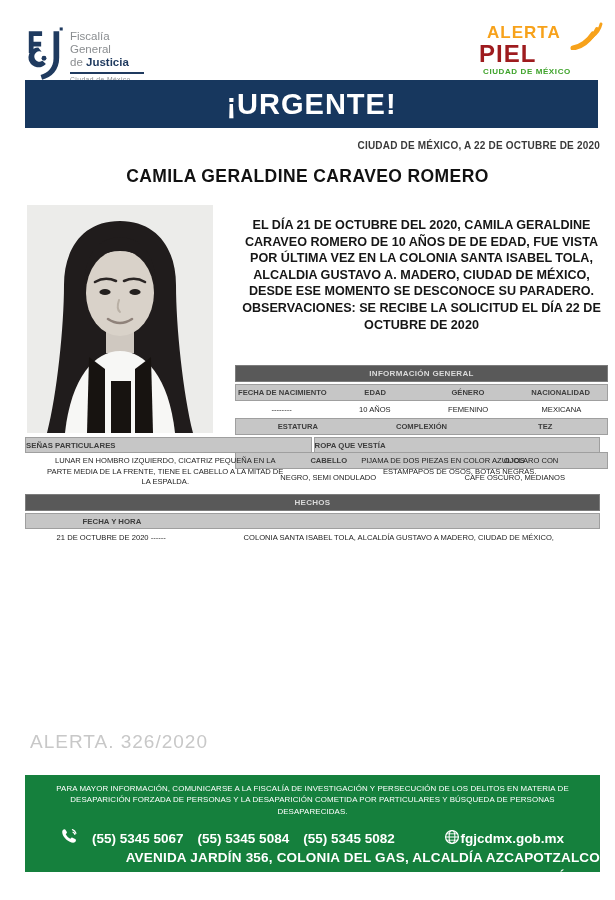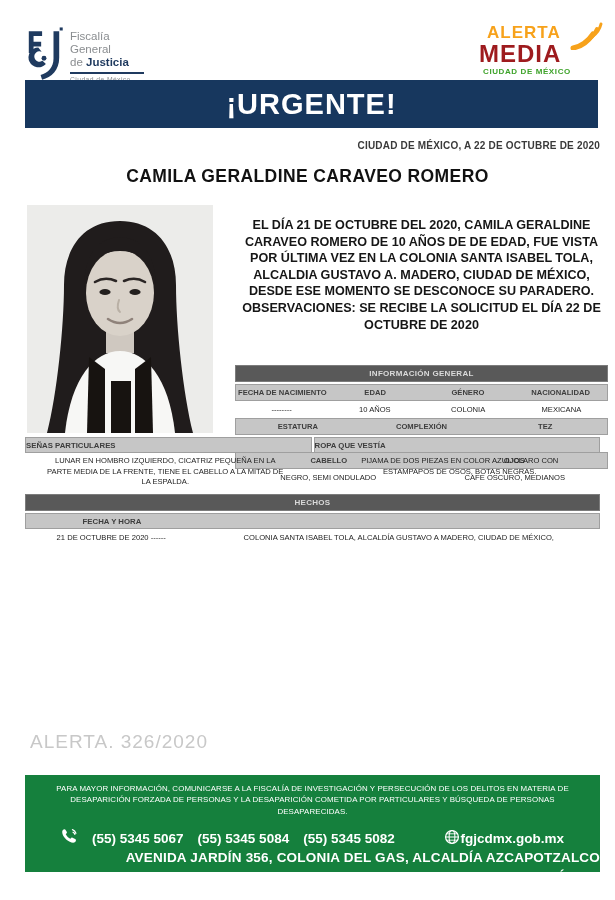--- a/index.html
+++ b/index.html
@@ -101,21 +101,21 @@
 
 <div class="amber-logo">
   <span class="amber-swoosh">
     <svg width="34" height="30" viewBox="0 0 34 30">
       <path d="M4 28 Q16 26 24 14" stroke="#f7a21b" stroke-width="5" fill="none" stroke-linecap="round"></path>
       <path d="M16 22 Q24 18 28 9" stroke="#f7a21b" stroke-width="4" fill="none" stroke-linecap="round"></path>
       <path d="M24 16 Q30 12 32 4" stroke="#f7a21b" stroke-width="3" fill="none" stroke-linecap="round"></path>
     </svg>
   </span>
   <div class="amber-l1" style="color:#f7a21b">ALERTA</div>
-  <div class="amber-l2" style="color:#9e1b1e">MEDIA</div>
+  <div class="amber-l2" style="color:#9e1b1e">PIEL</div>
   <div class="amber-l3" style="color:#3ea32a">CIUDAD DE MÉXICO</div>
 </div>
 
 <div class="banner">¡URGENTE!</div>
 
 <div class="dateline">CIUDAD DE MÉXICO, A 22 DE OCTUBRE DE 2020</div>
 
 <div class="person-name">CAMILA GERALDINE CARAVEO ROMERO</div>
 
 <div class="photo">
@@ -145,21 +145,21 @@
 
   <div class="hrow">
     <span>FECHA DE NACIMIENTO</span>
     <span>EDAD</span>
     <span>GÉNERO</span>
     <span>NACIONALIDAD</span>
   </div>
   <div class="vrow">
     <span>--------</span>
     <span>10 AÑOS</span>
-    <span>COLONIA</span>
+    <span>FEMENINO</span>
     <span>MEXICANA</span>
   </div>
 
   <div class="hrow">
     <span>ESTATURA</span>
     <span>COMPLEXIÓN</span>
     <span>TEZ</span>
   </div>
   <div class="vrow">
     <span>1.5</span>

